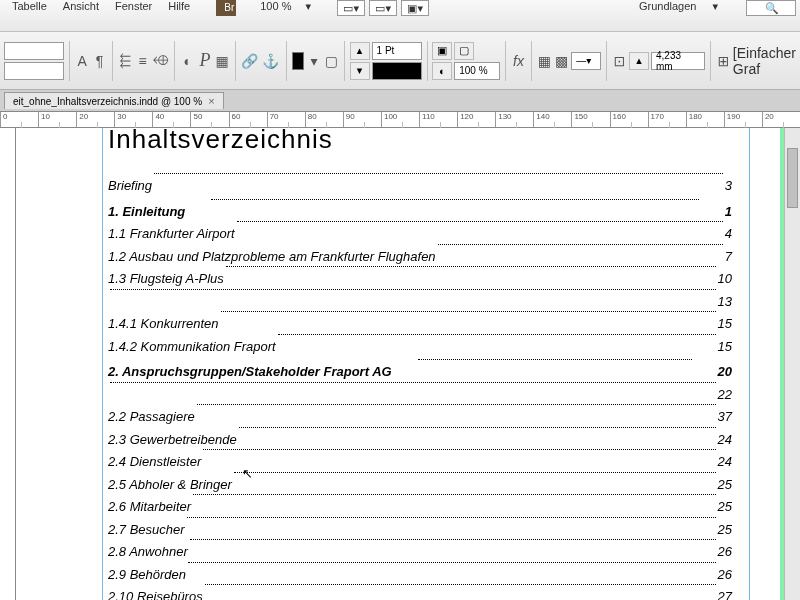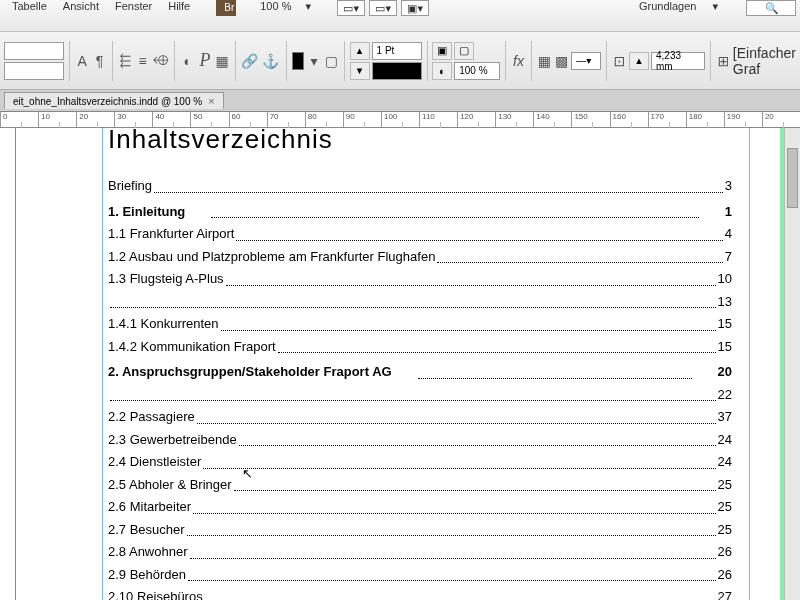--- a/index.html
+++ b/index.html
@@ -32,21 +32,21 @@
 
 .workspace { display: flex; height: 482px; }
 .vruler { width: 16px; background: #fff; border-right: 1px solid #888; }
 .canvas { flex: 1; background: #86efac; position: relative; overflow: hidden; }
 .page { position: absolute; left: 0; top: 0; right: 20px; bottom: 0; background: #fff; }
 .margin-left { position: absolute; left: 86px; top: 0; bottom: 0; width: 1px; background: #7ab8e8; }
 .margin-right { position: absolute; right: 30px; top: 0; bottom: 0; width: 1px; background: #7ab8e8; }
 
 .content { position: absolute; left: 92px; right: 48px; top: 0; font-family: 'Futura', 'Century Gothic', Arial, sans-serif; color: #000; }
 .title { font-size: 26px; font-weight: 300; letter-spacing: 1px; margin-bottom: 28px; margin-top: -4px; overflow: hidden; height: 24px; }
-.toc-line { display: flex; align-items: flex-end; font-size: 13px; margin-bottom: 3px; font-weight: 300; line-height: 1.5; }
+.toc-line { display: flex; align-items: flex-start; font-size: 13px; margin-bottom: 3px; font-weight: 300; line-height: 1.5; font-style: italic; }
 .toc-line.bold { font-weight: 600; margin-top: 6px; gap: 24px; }
 .toc-line .label { white-space: nowrap; }
 .toc-line .dots { flex: 1; border-bottom: 1px dotted #000; margin: 0 2px; position: relative; top: -3px; }
 .toc-line .pg { white-space: nowrap; }
 
 .scrollbar { position: absolute; right: 0; top: 0; width: 16px; bottom: 0; background: #e8e8e8; border-left: 1px solid #bbb; }
 .scrollbar .thumb { position: absolute; top: 20px; left: 2px; right: 2px; height: 60px; background: #c0c0c0; border: 1px solid #999; }
 
 .cursor { position: absolute; left: 226px; top: 338px; font-size: 13px; pointer-events: none; }
 </style>

